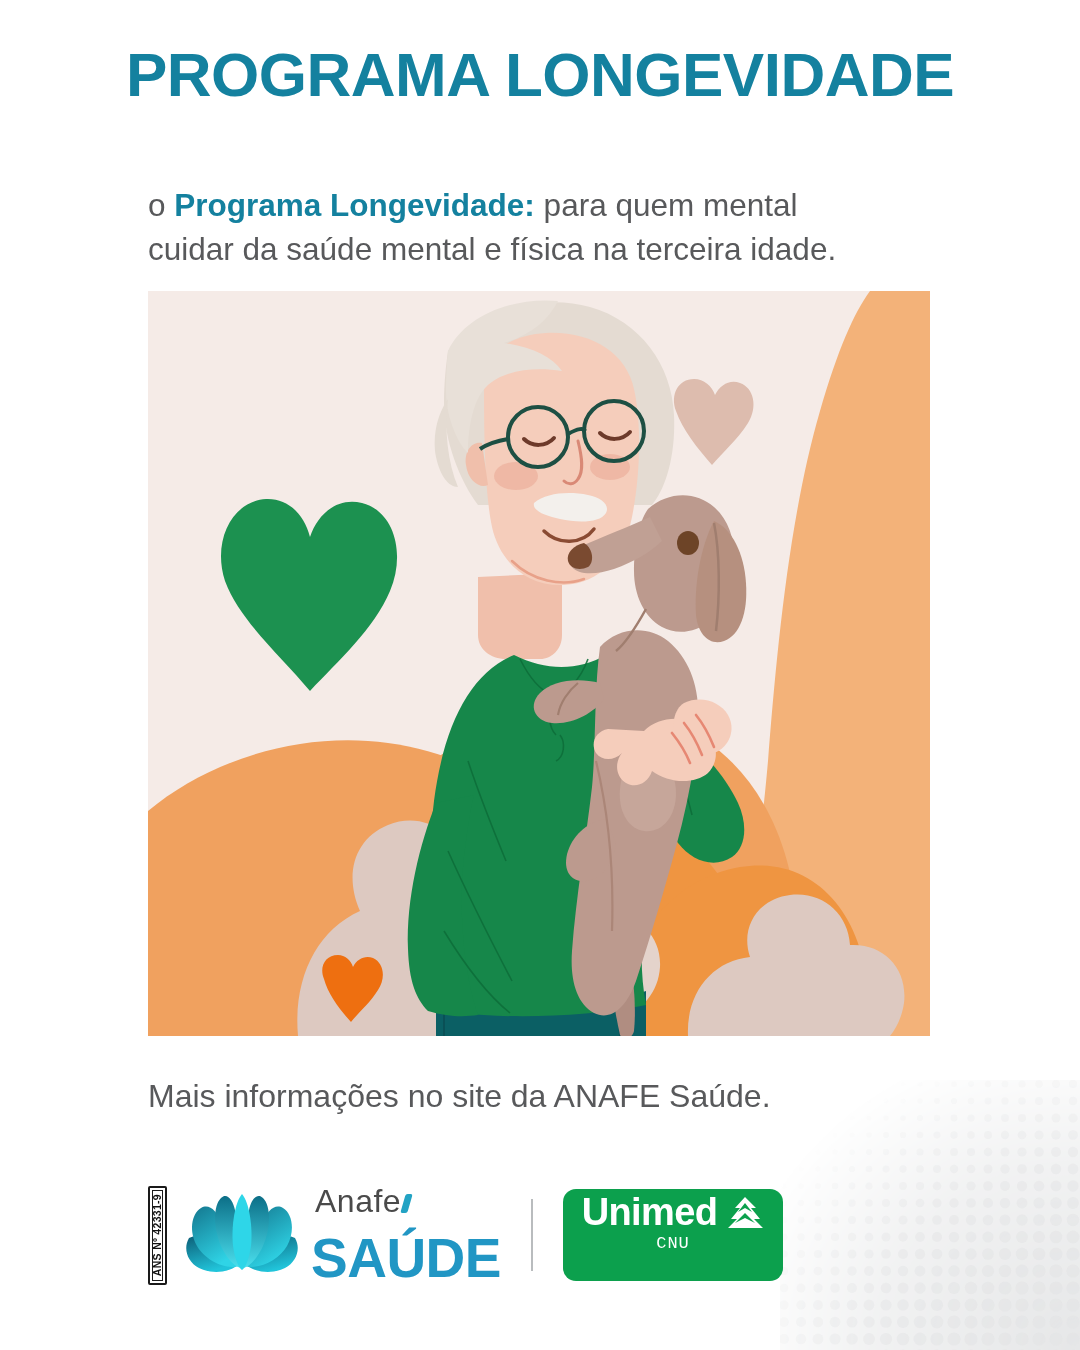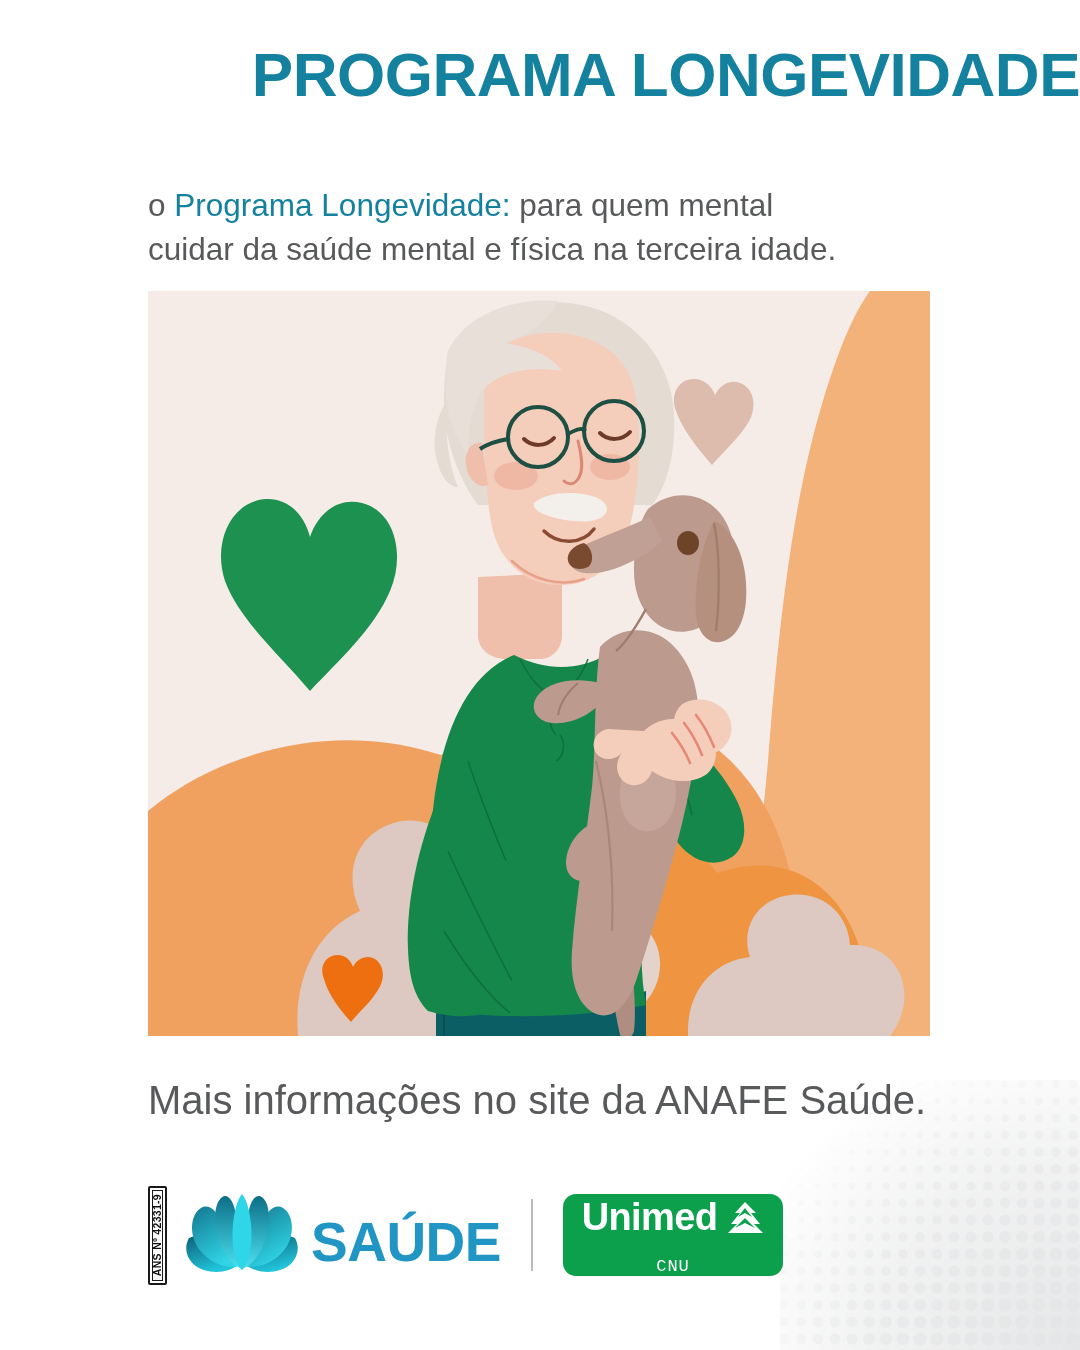--- a/index.html
+++ b/index.html
@@ -26,62 +26,62 @@
     pointer-events: none;
     z-index: 0;
   }
 
   
   .headline {
     position: absolute;
     top: 44px;
     left: 0;
     width: 1080px;
-    text-align: right;
+    text-align: center;
     font-size: 62px;
     line-height: 1.0;
     font-weight: 700;
     letter-spacing: -0.5px;
     color: #14819F;
     font-family: "Liberation Sans", sans-serif;
   }
 
   .subhead {
     position: absolute;
     top: 138px;
     left: 148px;
     width: 800px;
     font-size: 31.5px;
     line-height: 1.42;
     color: #58595b;
     font-weight: 400;
   }
   .subhead .accent {
     color: #14819F;
-    font-weight: 400;
+    font-weight: 700;
   }
 
   
   .illo-wrap {
     position: absolute;
     left: 148px;
     top: 291px;
     width: 782px;
     height: 745px;
     overflow: hidden;
   }
   .illo-wrap svg { display: block; width: 100%; height: 100%; }
 
   
   .footer-note {
     position: absolute;
     top: 1078px;
     left: 148px;
     width: 820px;
-    font-size: 40px;
+    font-size: 32px;
     color: #58595b;
     font-weight: 400;
   }
 
   
   .logo-row {
     position: absolute;
     left: 148px;
     top: 1183px;
     height: 104px;
@@ -160,27 +160,27 @@
   .divider {
     width: 2px;
     height: 72px;
     background: #b9bcbe;
     margin-right: 30px;
     flex: none;
   }
 
   .unimed {
     width: 220px;
-    height: 82px;
+    height: 92px;
     background: #0CA04D;
     border-radius: 13px;
     display: flex;
     flex-direction: column;
     align-items: center;
-    justify-content: space-between;
+    justify-content: flex-start;
     flex: none;
   }
   .unimed-main {
     display: flex;
     align-items: center;
     gap: 9px;
     margin-top: 4px;
   }
   .unimed-word {
     color: #ffffff;
@@ -719,20 +719,21 @@
 
       <path d="M40,6 C32,14 32,36 40,54 C46,67 54,75 60,76 C58,58 56,32 54,18 C52,8 46,0 40,6 Z" fill="url(#lg3)"></path>
 
       <path d="M82,6 C90,14 90,36 82,54 C76,67 68,75 62,76 C64,58 66,32 68,18 C70,8 76,0 82,6 Z" fill="url(#lg3)"></path>
 
       <path d="M61,2 C54,10 50,34 52,54 C54,68 58,76 61,78 C64,76 68,68 70,54 C72,34 68,10 61,2 Z" fill="#2ed6e8"></path>
     </svg>
   </div>
 
   <div class="anafe-text">
+    <span class="anafe-top"><span>Anafe</span><span class="tick"></span></span>
     <span class="anafe-bot">SAÚDE</span>
   </div>
 
   <div class="divider"></div>
 
   <div class="unimed">
     <div class="unimed-main">
       <span class="unimed-word">Unimed</span>
       <span class="unimed-mark">
         <svg viewBox="0 0 38 32" xmlns="http://www.w3.org/2000/svg" aria-hidden="true">

